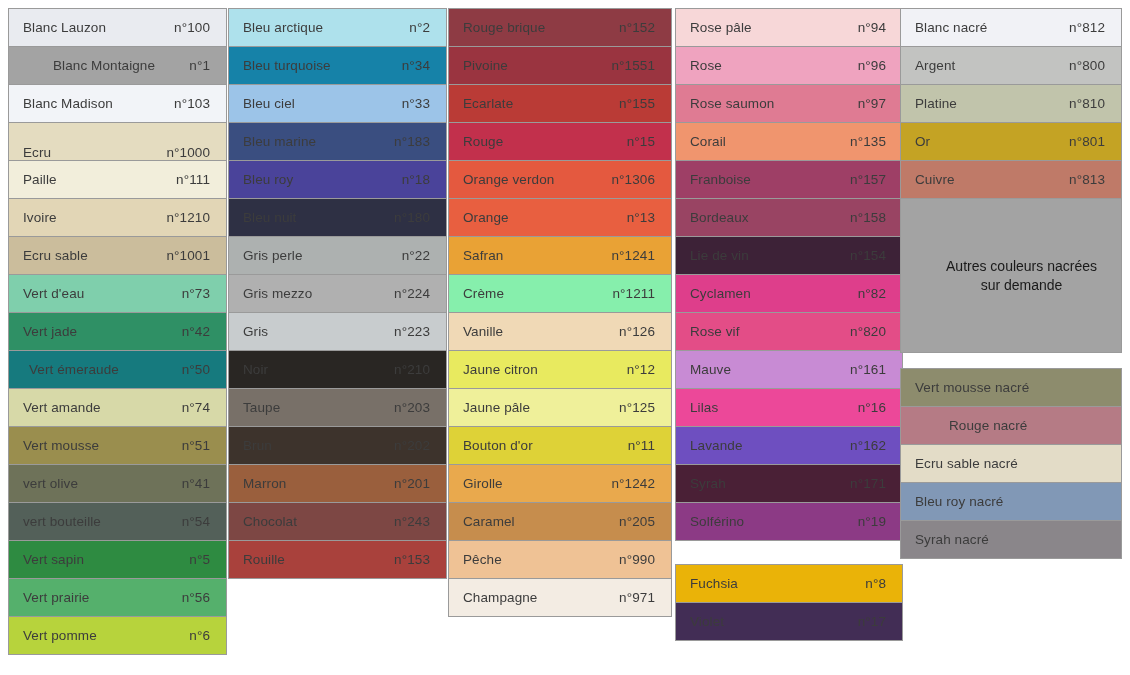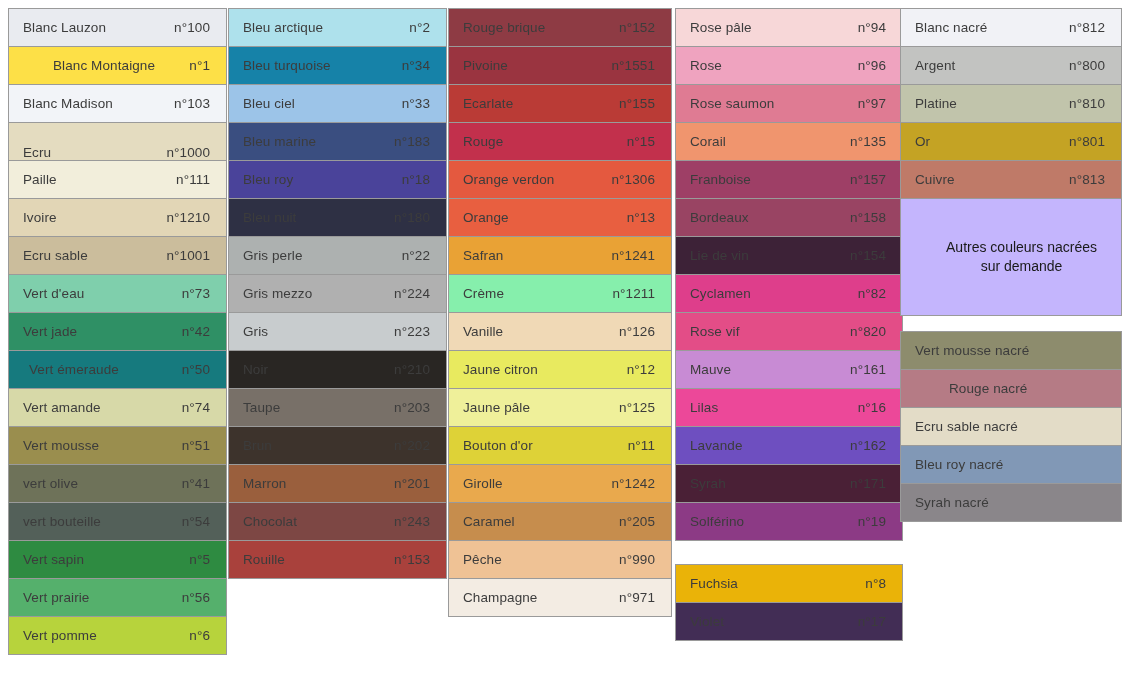--- a/index.html
+++ b/index.html
@@ -75,21 +75,21 @@
 </style>
 </head>
 <body>
 
 <div id="chart">
     <div class="column col-1">
       <div class="swatch dark" style="background: rgb(233, 235, 240);">
         <span class="nm">Blanc Lauzon</span>
         <span class="code">n°100</span>
       </div>
-      <div class="swatch dark" style="background: #fde047; padding-left: 44px;">
+      <div class="swatch dark" style="background: #a3a3a3; padding-left: 44px;">
         <span class="nm">Blanc Montaigne</span>
         <span class="code">n°1</span>
       </div>
       <div class="swatch dark" style="background: rgb(242, 244, 248);">
         <span class="nm">Blanc Madison</span>
         <span class="code">n°103</span>
       </div>
       <div class="swatch dark" style="background: rgb(228, 220, 192); align-items: flex-end;">
         <span class="nm">Ecru</span>
         <span class="code">n°1000</span>
@@ -355,21 +355,21 @@
         <span class="code">n°810</span>
       </div>
       <div class="swatch dark" style="background: rgb(196, 163, 36);">
         <span class="nm">Or</span>
         <span class="code">n°801</span>
       </div>
       <div class="swatch dark" style="background: rgb(191, 122, 104);">
         <span class="nm">Cuivre</span>
         <span class="code">n°813</span>
       </div>
-      <div class="note" style="background: #c4b5fd; height: 118px; padding-left: 21px;">
+      <div class="note" style="background: #a3a3a3; height: 155px; padding-left: 21px;">
         <div>
           <div>Autres couleurs nacrées</div>
           <div>sur demande</div>
         </div>
       </div>
       <div class="note-spacer"></div>
       <div class="swatch dark nacre-only" style="background: rgb(141, 140, 109);">
         <span class="nm">Vert mousse nacré</span>
         <span class="code"></span>
       </div>

